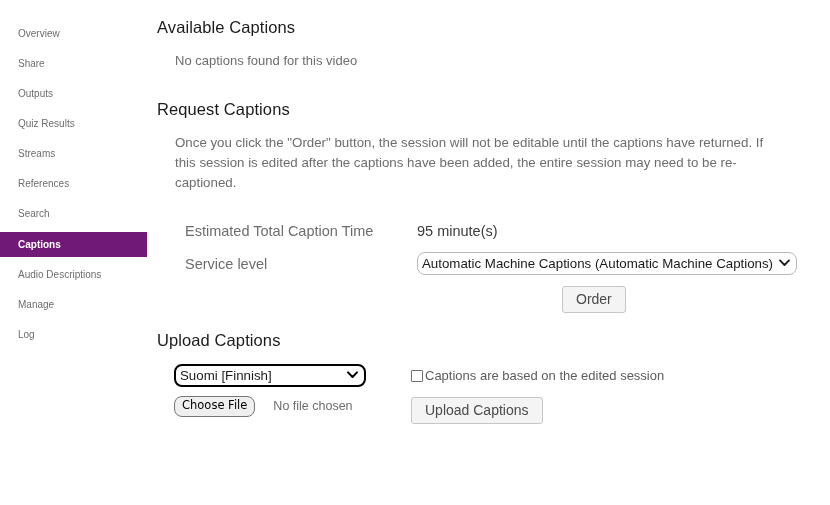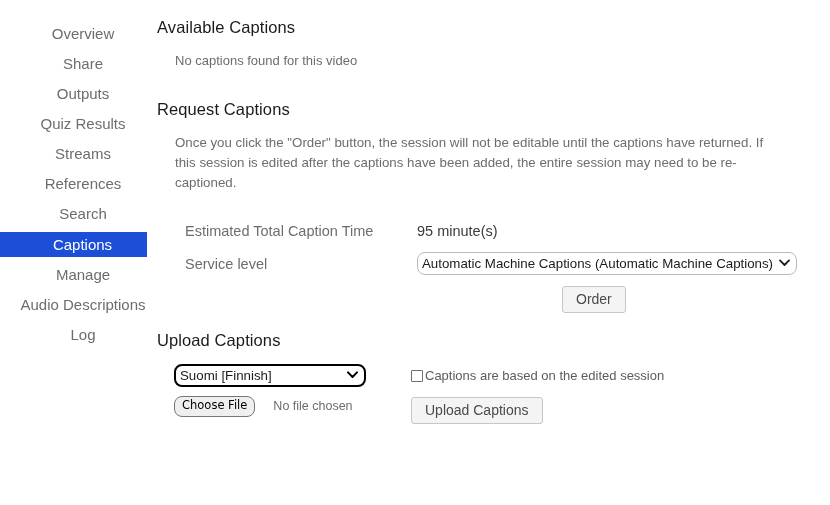--- a/index.html
+++ b/index.html
@@ -26,37 +26,36 @@
 
   
   .sidebar {
     width: 148px;
     flex: 0 0 148px;
     padding-top: 22px;
     box-sizing: border-box;
   }
   .nav-item {
     display: block;
-    font-size: 15px;
+    font-size: 10px;
     line-height: 17px;
     color: #6d6d6d;
     padding: 3px 0 3px 18px;
     margin-bottom: 7px;
     cursor: pointer;
     white-space: normal;
-    text-align: center;
   }
   .nav-item.two-line {
     line-height: 17px;
     margin-bottom: 7px;
   }
   .nav-item.active {
-    background: #1d4ed8;
+    background: #701a75;
     color: #ffffff;
-    font-weight: normal;
+    font-weight: bold;
     width: 129px;
     padding-top: 4px;
     padding-bottom: 4px;
     margin-bottom: 6px;
   }
 
   
   .content {
     flex: 1 1 auto;
     padding-top: 18px;
@@ -233,22 +232,22 @@
 
   <nav class="sidebar">
     <div class="nav-item">Overview</div>
     <div class="nav-item">Share</div>
     <div class="nav-item">Outputs</div>
     <div class="nav-item">Quiz Results</div>
     <div class="nav-item">Streams</div>
     <div class="nav-item">References</div>
     <div class="nav-item">Search</div>
     <div class="nav-item active">Captions</div>
+    <div class="nav-item two-line">Audio Descriptions</div>
     <div class="nav-item">Manage</div>
-    <div class="nav-item two-line">Audio Descriptions</div>
     <div class="nav-item">Log</div>
   </nav>
 
   <main class="content">
 
     <section class="section">
       <h2 class="section-title">Available Captions</h2>
       <div class="muted-note">No captions found for this video</div>
     </section>
 

